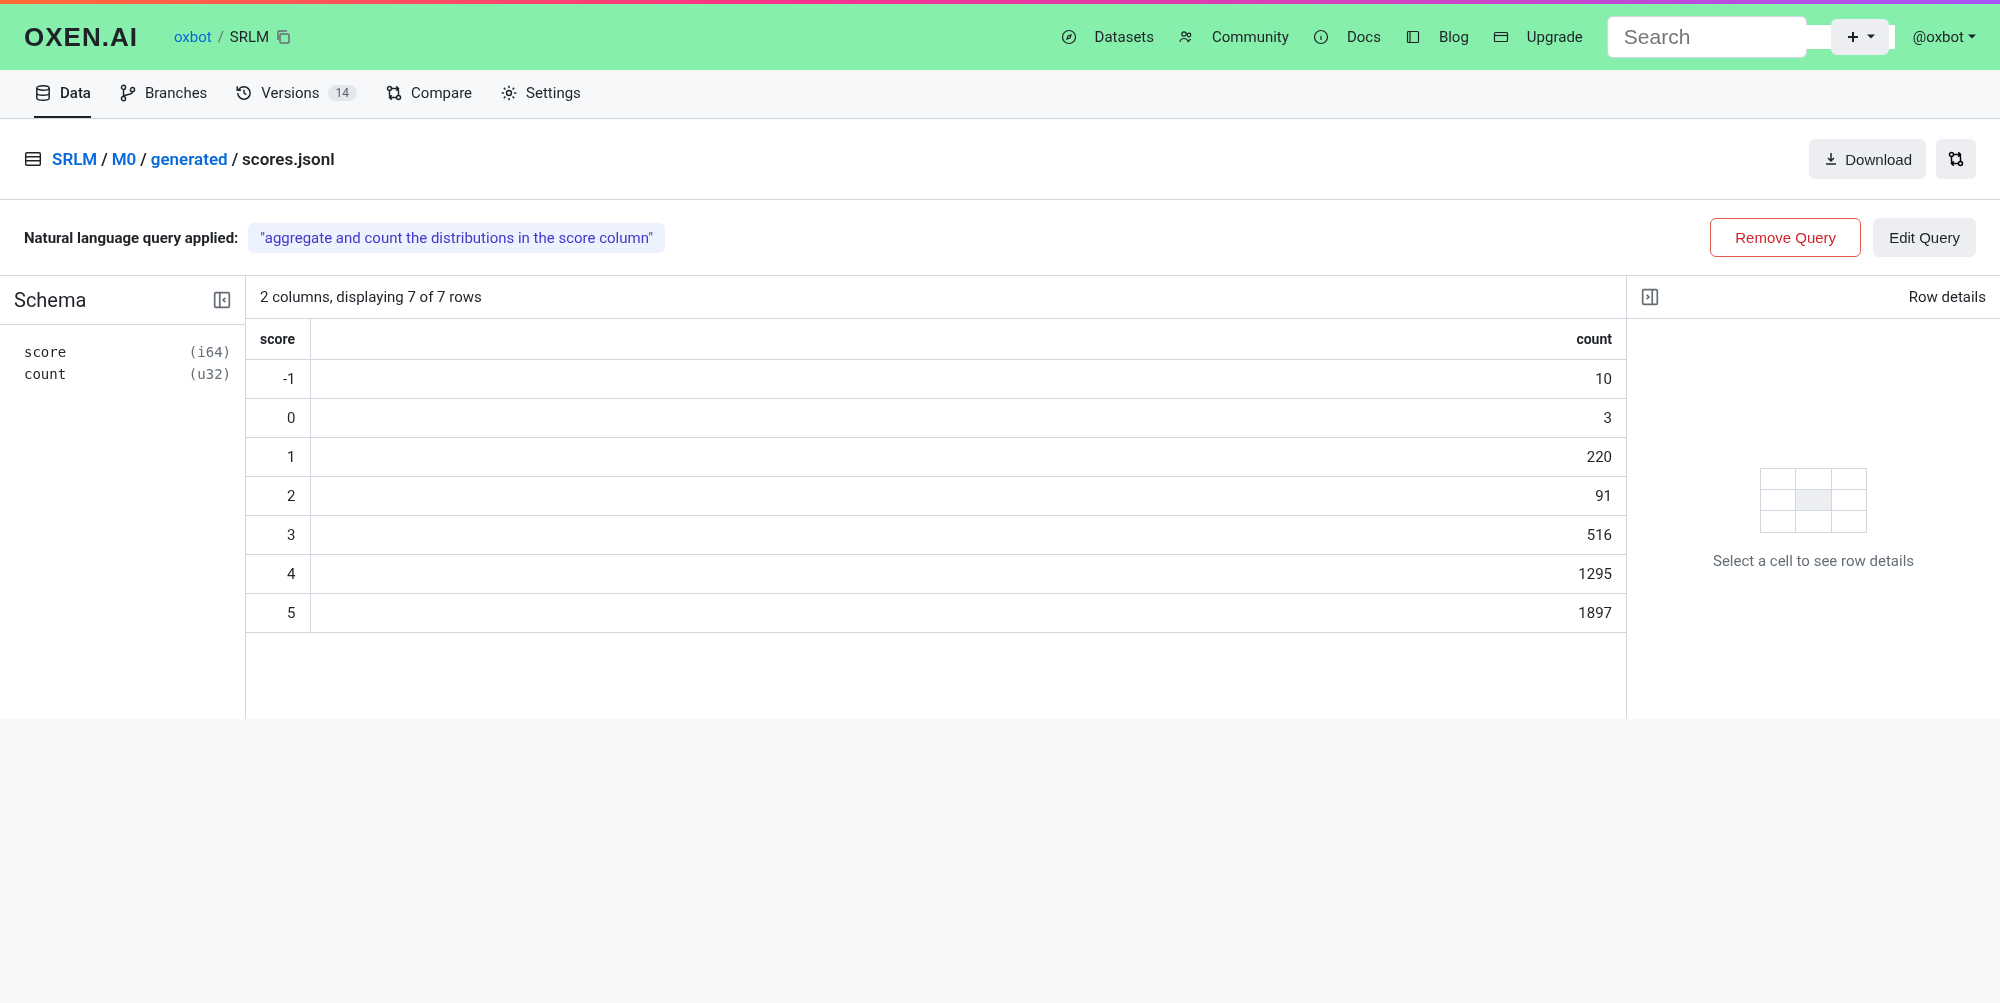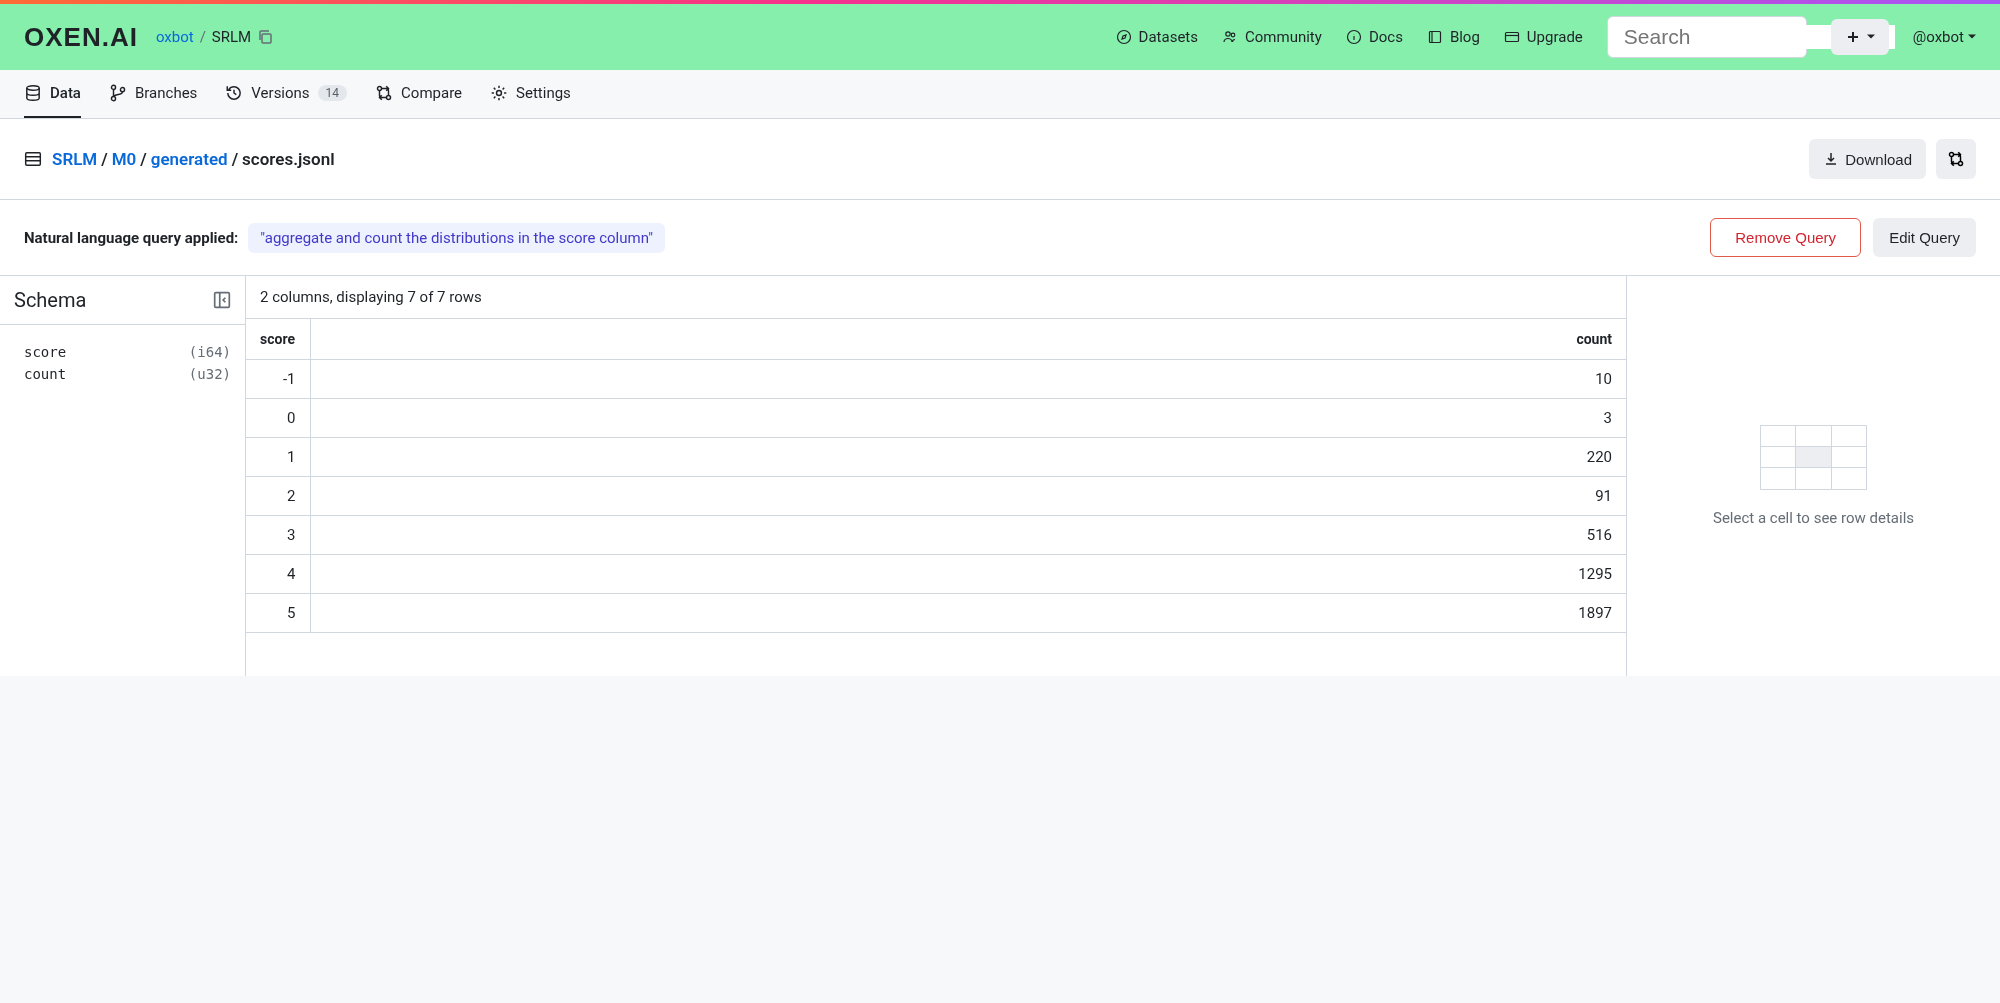--- a/index.html
+++ b/index.html
@@ -19,21 +19,21 @@
     padding: 12px 24px;
     background: #86efac;
   }
   .logo {
     font-weight: 900;
     font-size: 26px;
     letter-spacing: 1px;
     font-family: Arial Black, Arial, sans-serif;
   }
   .repo-crumb {
-    margin-left: 18px;
+    margin-left: 36px;
     display: flex;
     align-items: center;
     gap: 6px;
     font-size: 15px;
   }
   .repo-crumb .owner { color: #0969da; }
   .repo-crumb .sep { color: #656d76; }
   .repo-crumb .repo { color: #1f2328; }
   .copy-icon {
     width: 16px; height: 16px;
@@ -42,21 +42,21 @@
   }
   .nav-right {
     margin-left: auto;
     display: flex;
     align-items: center;
     gap: 24px;
   }
   .nav-link {
     display: flex;
     align-items: center;
-    gap: 7px;
+    gap: 18px;
     color: #1f2328;
     cursor: pointer;
     font-size: 15px;
   }
   .nav-link svg { width: 16px; height: 16px; }
   .search-box {
     display: flex;
     align-items: center;
     border: 1px solid #d0d7de;
     border-radius: 6px;
@@ -87,21 +87,21 @@
     display: flex;
     align-items: center;
     gap: 4px;
     cursor: pointer;
     font-size: 15px;
   }
   .tab-bar {
     display: flex;
     align-items: center;
     gap: 28px;
-    padding: 0 24px;
+    padding: 0 34px;
     background: #f6f8fa;
     border-bottom: 1px solid #d0d7de;
   }
   .tab-item {
     display: flex;
     align-items: center;
     gap: 8px;
     padding: 14px 0;
     cursor: pointer;
     color: #1f2328;
@@ -514,20 +514,27 @@
           </tr>
           <tr class="data-row">
             <td class="score-cell">5</td>
             <td class="count-cell">1897</td>
           </tr>
         </tbody>
     </table>
   </div>
 
   <div class="details-panel">
+    <div class="details-header">
+      <svg class="expand-icon" viewBox="0 0 16 16" fill="none" stroke="currentColor" stroke-width="1.5">
+          <rect x="1.5" y="1.5" width="13" height="13" rx="1"></rect>
+          <path d="M10 1.5v13M5 6l2 2-2 2"></path>
+        </svg>
+      <span>Row details</span>
+    </div>
     <div class="details-body">
       <div class="empty-grid">
         <div></div>
           <div></div>
           <div></div>
         <div></div>
           <div class="active"></div>
           <div></div>
         <div></div>
           <div></div>

